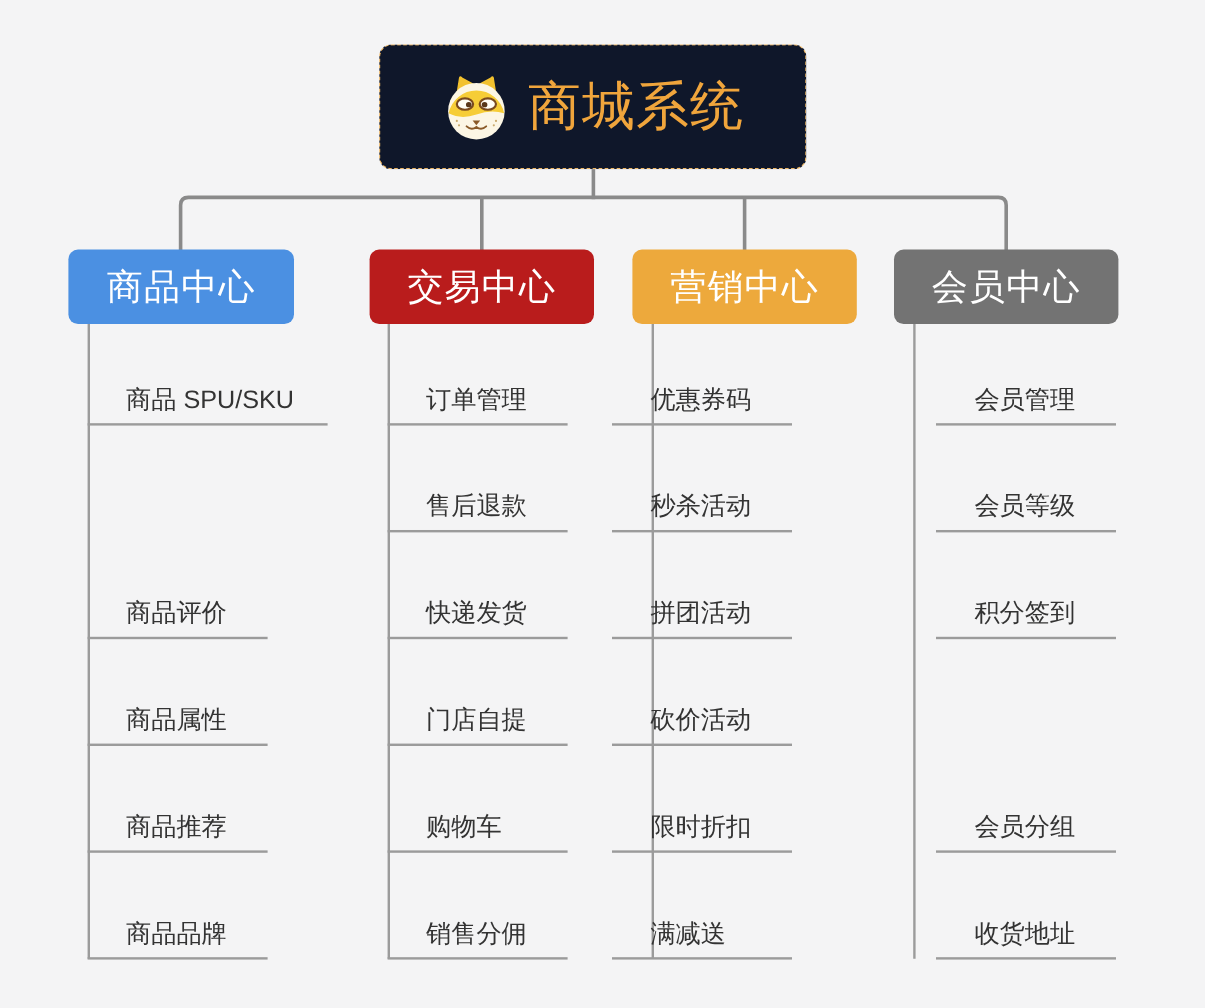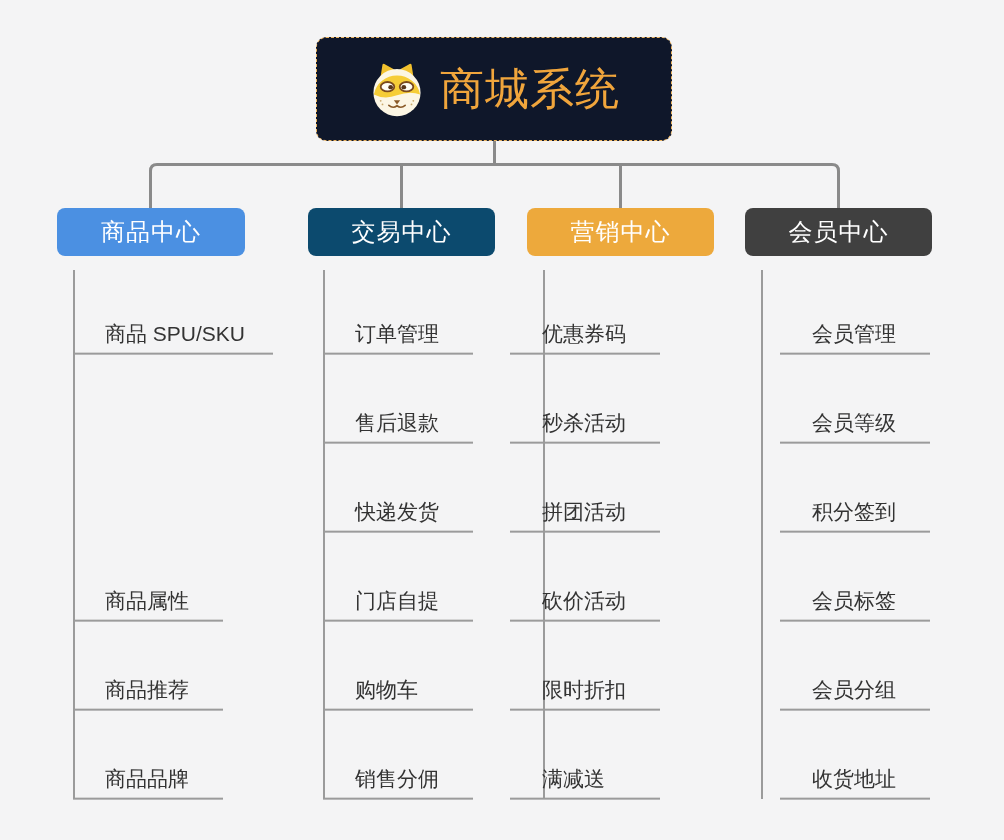--- a/index.html
+++ b/index.html
@@ -22,23 +22,23 @@
     display:flex;align-items:center;justify-content:center;gap:14px;
   }
   .root-title{
     font-size:44px;line-height:1;letter-spacing:1px;
     color:#f0a53c;white-space:nowrap;
   }
   .root-icon{width:58px;height:58px;flex:0 0 auto;}
 
   
   .branch-box{
-    position:absolute;top:208px;height:48px;border-radius:8px;
+    position:absolute;top:208px;height:62px;border-radius:8px;
     display:flex;align-items:center;justify-content:center;
-    color:#ffffff;font-size:24px;letter-spacing:1px;white-space:nowrap;
+    color:#ffffff;font-size:30px;letter-spacing:1px;white-space:nowrap;
     cursor:default;
     text-align:center;
   }
   #branch-0{left:57px;width:188px;}
   #branch-1{left:308px;width:187px;}
   #branch-2{left:527px;width:187px;}
   #branch-3{left:745px;width:187px;}
 
   
   .leaf-col{position:absolute;top:270px;width:240px;height:534px;}
@@ -98,32 +98,33 @@
         <circle cx="16" cy="49" r="1" fill="#c9a96b"></circle>
       <circle cx="50" cy="45" r="1" fill="#c9a96b"></circle>
         <circle cx="48" cy="49" r="1" fill="#c9a96b"></circle>
     </svg>
     <span class="root-title">商城系统</span>
   </div>
 
   <div class="branch-box" id="branch-0" style="background:#4b90e2">
     <span>商品中心</span>
   </div>
-  <div class="branch-box" id="branch-1" style="background:#0c4a6e">
+  <div class="branch-box" id="branch-1" style="background:#b91c1c">
     <span>交易中心</span>
   </div>
   <div class="branch-box" id="branch-2" style="background:#eda93c">
     <span>营销中心</span>
   </div>
-  <div class="branch-box" id="branch-3" style="background:#404040">
+  <div class="branch-box" id="branch-3" style="background:#737373">
     <span>会员中心</span>
   </div>
 
   <div class="leaf-col" id="col-0">
     <div class="leaf r0">商品 SPU/SKU</div>
+    <div class="leaf r2">商品评价</div>
     <div class="leaf r3">商品属性</div>
     <div class="leaf r4">商品推荐</div>
     <div class="leaf r5">商品品牌</div>
   </div>
   <div class="leaf-col" id="col-1">
     <div class="leaf r0">订单管理</div>
     <div class="leaf r1">售后退款</div>
     <div class="leaf r2">快递发货</div>
     <div class="leaf r3">门店自提</div>
     <div class="leaf r4">购物车</div>
@@ -134,18 +135,17 @@
     <div class="leaf r1">秒杀活动</div>
     <div class="leaf r2">拼团活动</div>
     <div class="leaf r3">砍价活动</div>
     <div class="leaf r4">限时折扣</div>
     <div class="leaf r5">满减送</div>
   </div>
   <div class="leaf-col" id="col-3">
     <div class="leaf r0">会员管理</div>
     <div class="leaf r1">会员等级</div>
     <div class="leaf r2">积分签到</div>
-    <div class="leaf r3">会员标签</div>
     <div class="leaf r4">会员分组</div>
     <div class="leaf r5">收货地址</div>
   </div>
 
 </div>
 
 </body></html>

